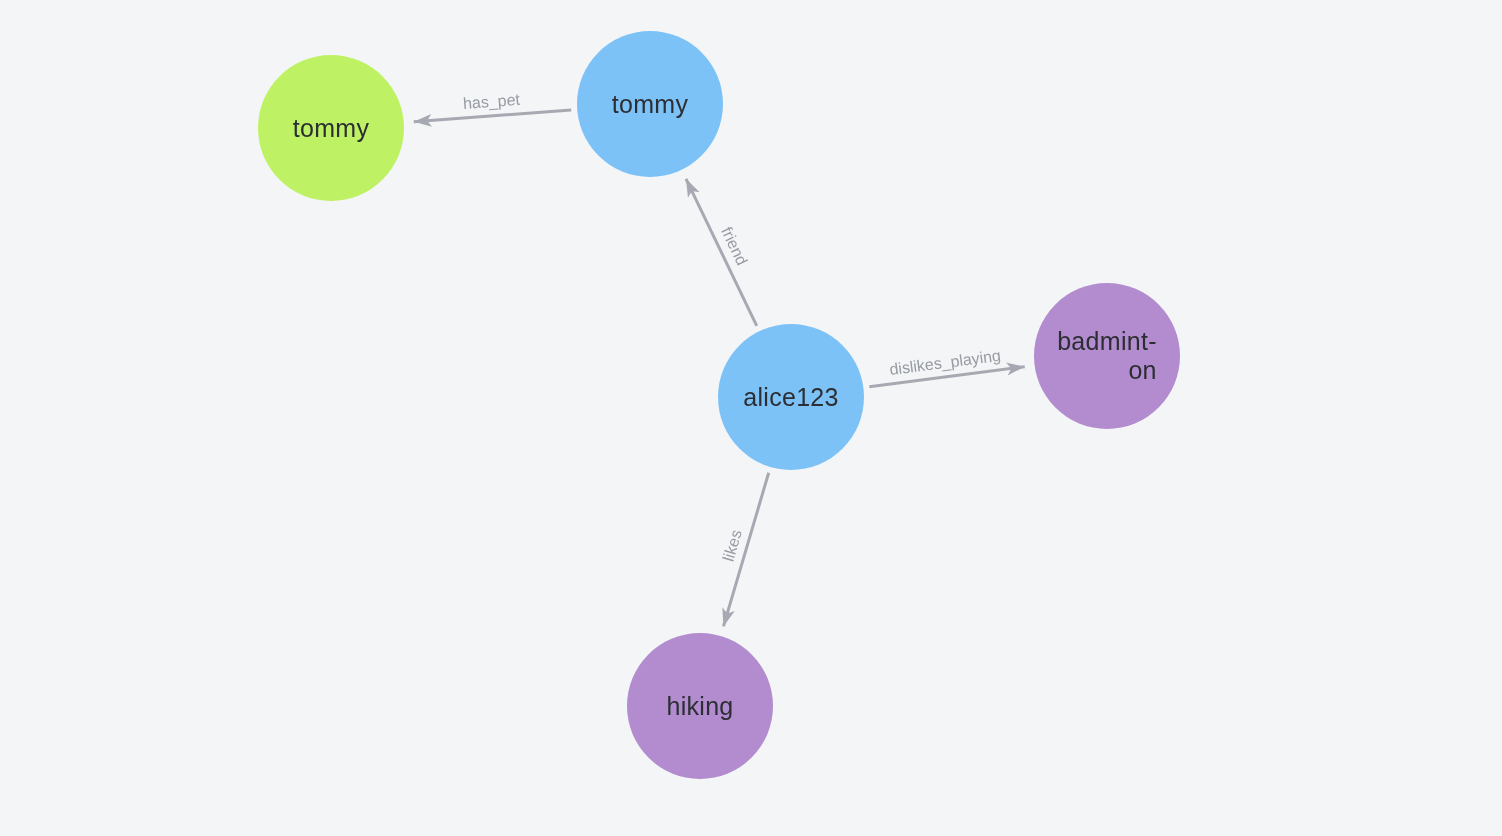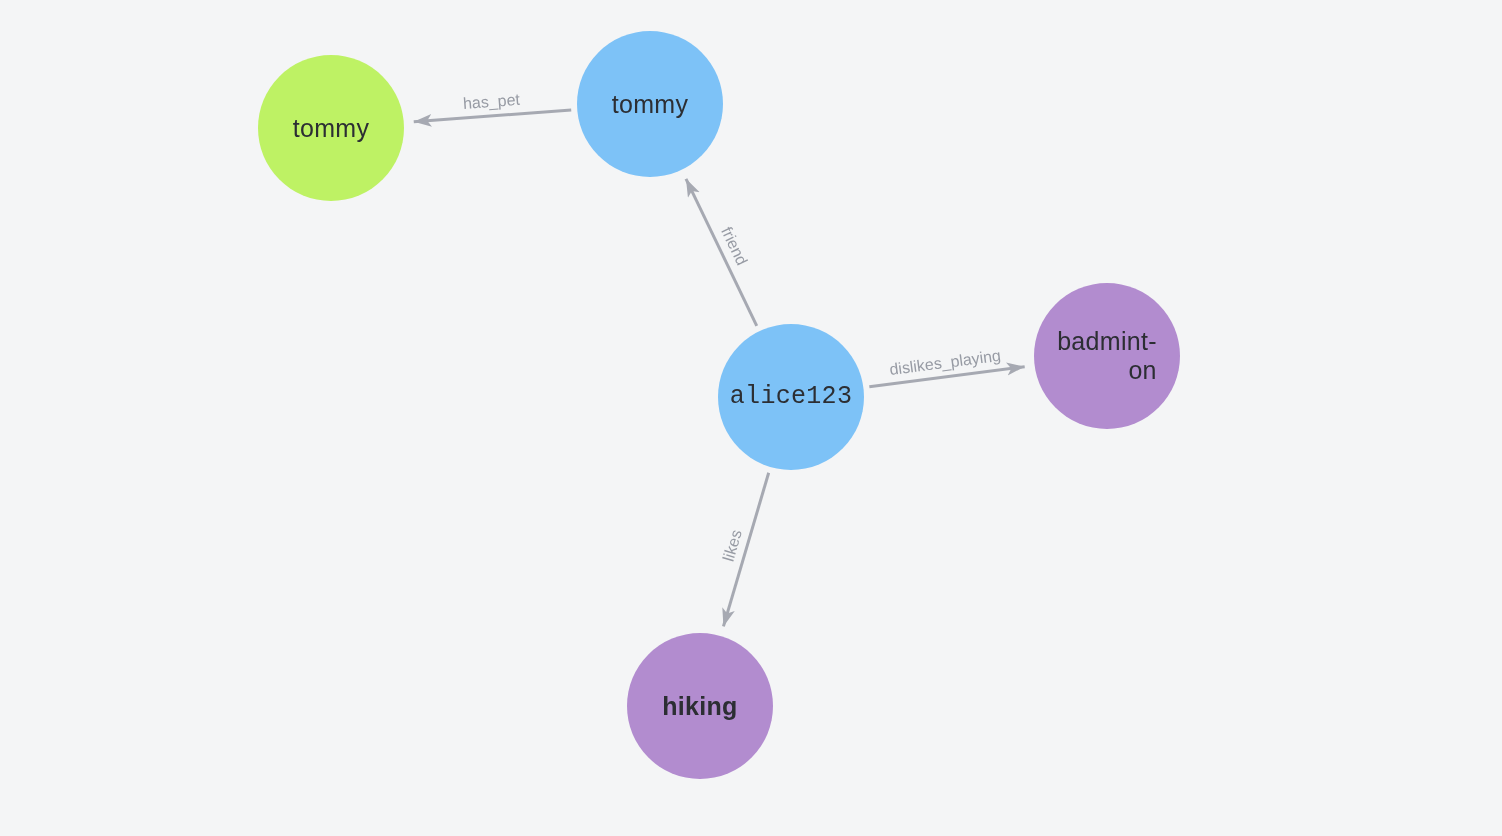--- a/index.html
+++ b/index.html
@@ -61,24 +61,24 @@
       <line x1="768.682306107286" y1="472.7820594818531" x2="723.4477037100667" y2="626.3808742152682" stroke="#a6a9b2" stroke-width="3" marker-end="url(#arrowhead)"></line>
       <text x="746.0650049086763" y="540.5814668485607" transform="rotate(-73.59 746.0650049086763 549.5814668485607)" text-anchor="middle" fill="#979ba4" class="edge-label">likes</text>
     </svg>
   <div id="node-layer">
       <div class="node" style="left: 258px; top: 55px; width: 146px; height: 146px; background: #bef264;">
         <span class="node-label" style="color: rgb(44, 46, 51);">tommy</span>
       </div>
       <div class="node" style="left: 577px; top: 31px; width: 146px; height: 146px; background: rgb(125, 194, 247);">
         <span class="node-label" style="color: rgb(44, 46, 51);">tommy</span>
       </div>
-      <div class="node" style="left: 718px; top: 324px; width: 146px; height: 146px; background: rgb(125, 194, 247); font-family: Liberation Mono, monospace;">
+      <div class="node" style="left: 718px; top: 324px; width: 146px; height: 146px; background: rgb(125, 194, 247);">
         <span class="node-label" style="color: rgb(44, 46, 51);">alice123</span>
       </div>
       <div class="node" style="left: 1034px; top: 283px; width: 146px; height: 146px; background: rgb(178, 140, 207);">
         <span class="node-label" style="color: rgb(44, 46, 51); text-align: right;">badmint-
 on</span>
       </div>
-      <div class="node" style="left: 627px; top: 633px; width: 146px; height: 146px; background: rgb(178, 140, 207); font-weight: bold;">
+      <div class="node" style="left: 627px; top: 633px; width: 146px; height: 146px; background: rgb(178, 140, 207);">
         <span class="node-label" style="color: rgb(44, 46, 51);">hiking</span>
       </div>
     </div>
 </div>
 
 </body></html>

